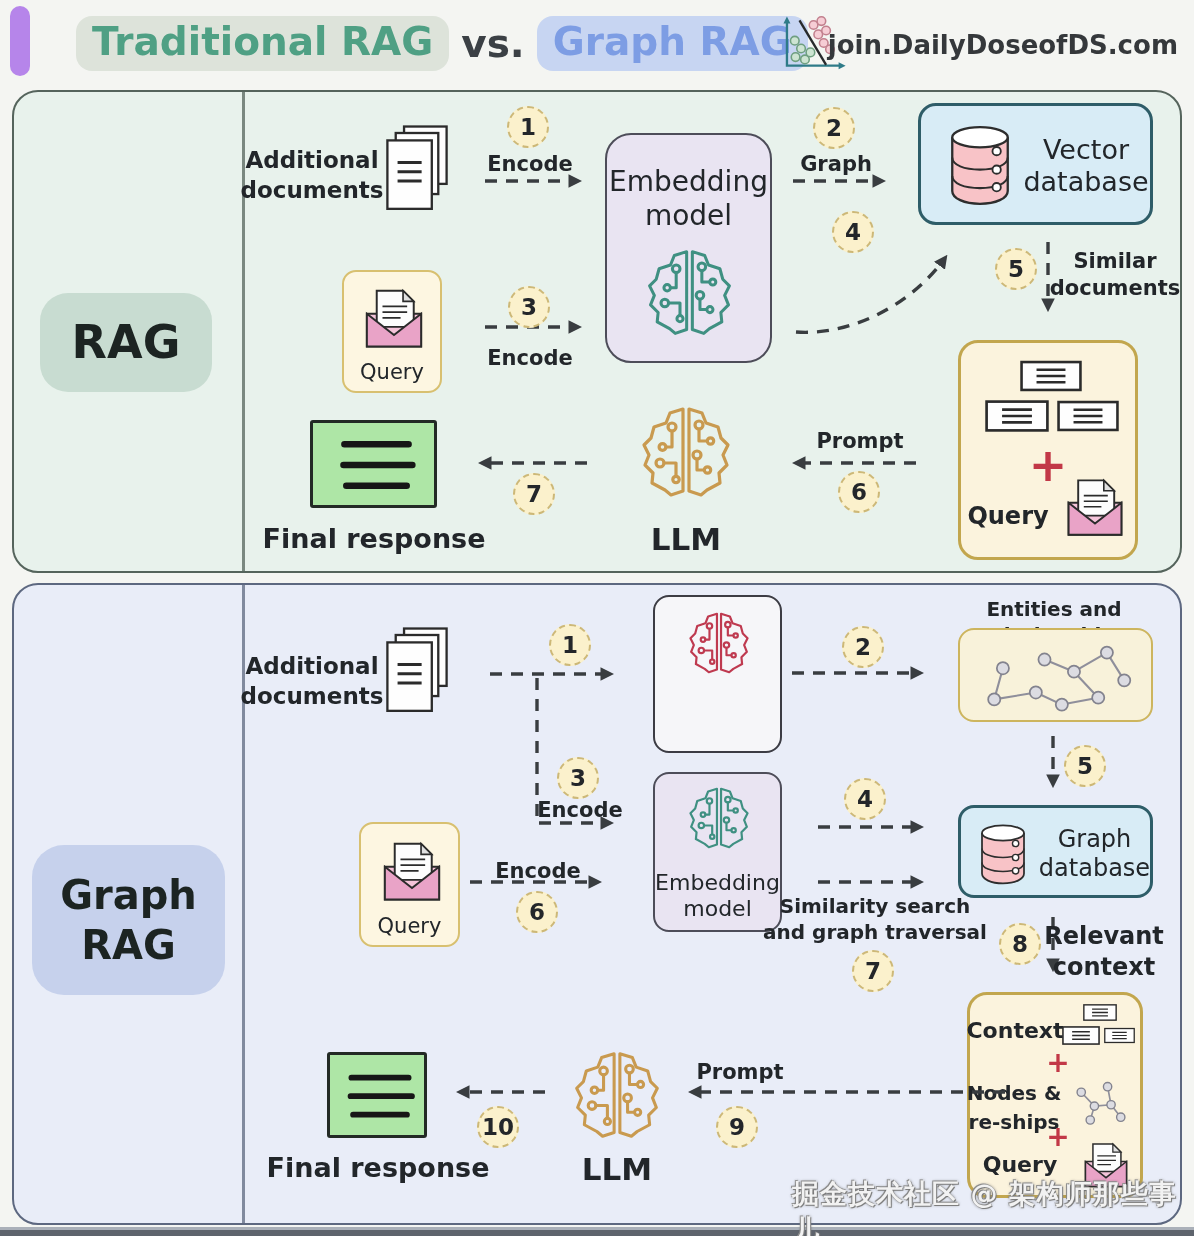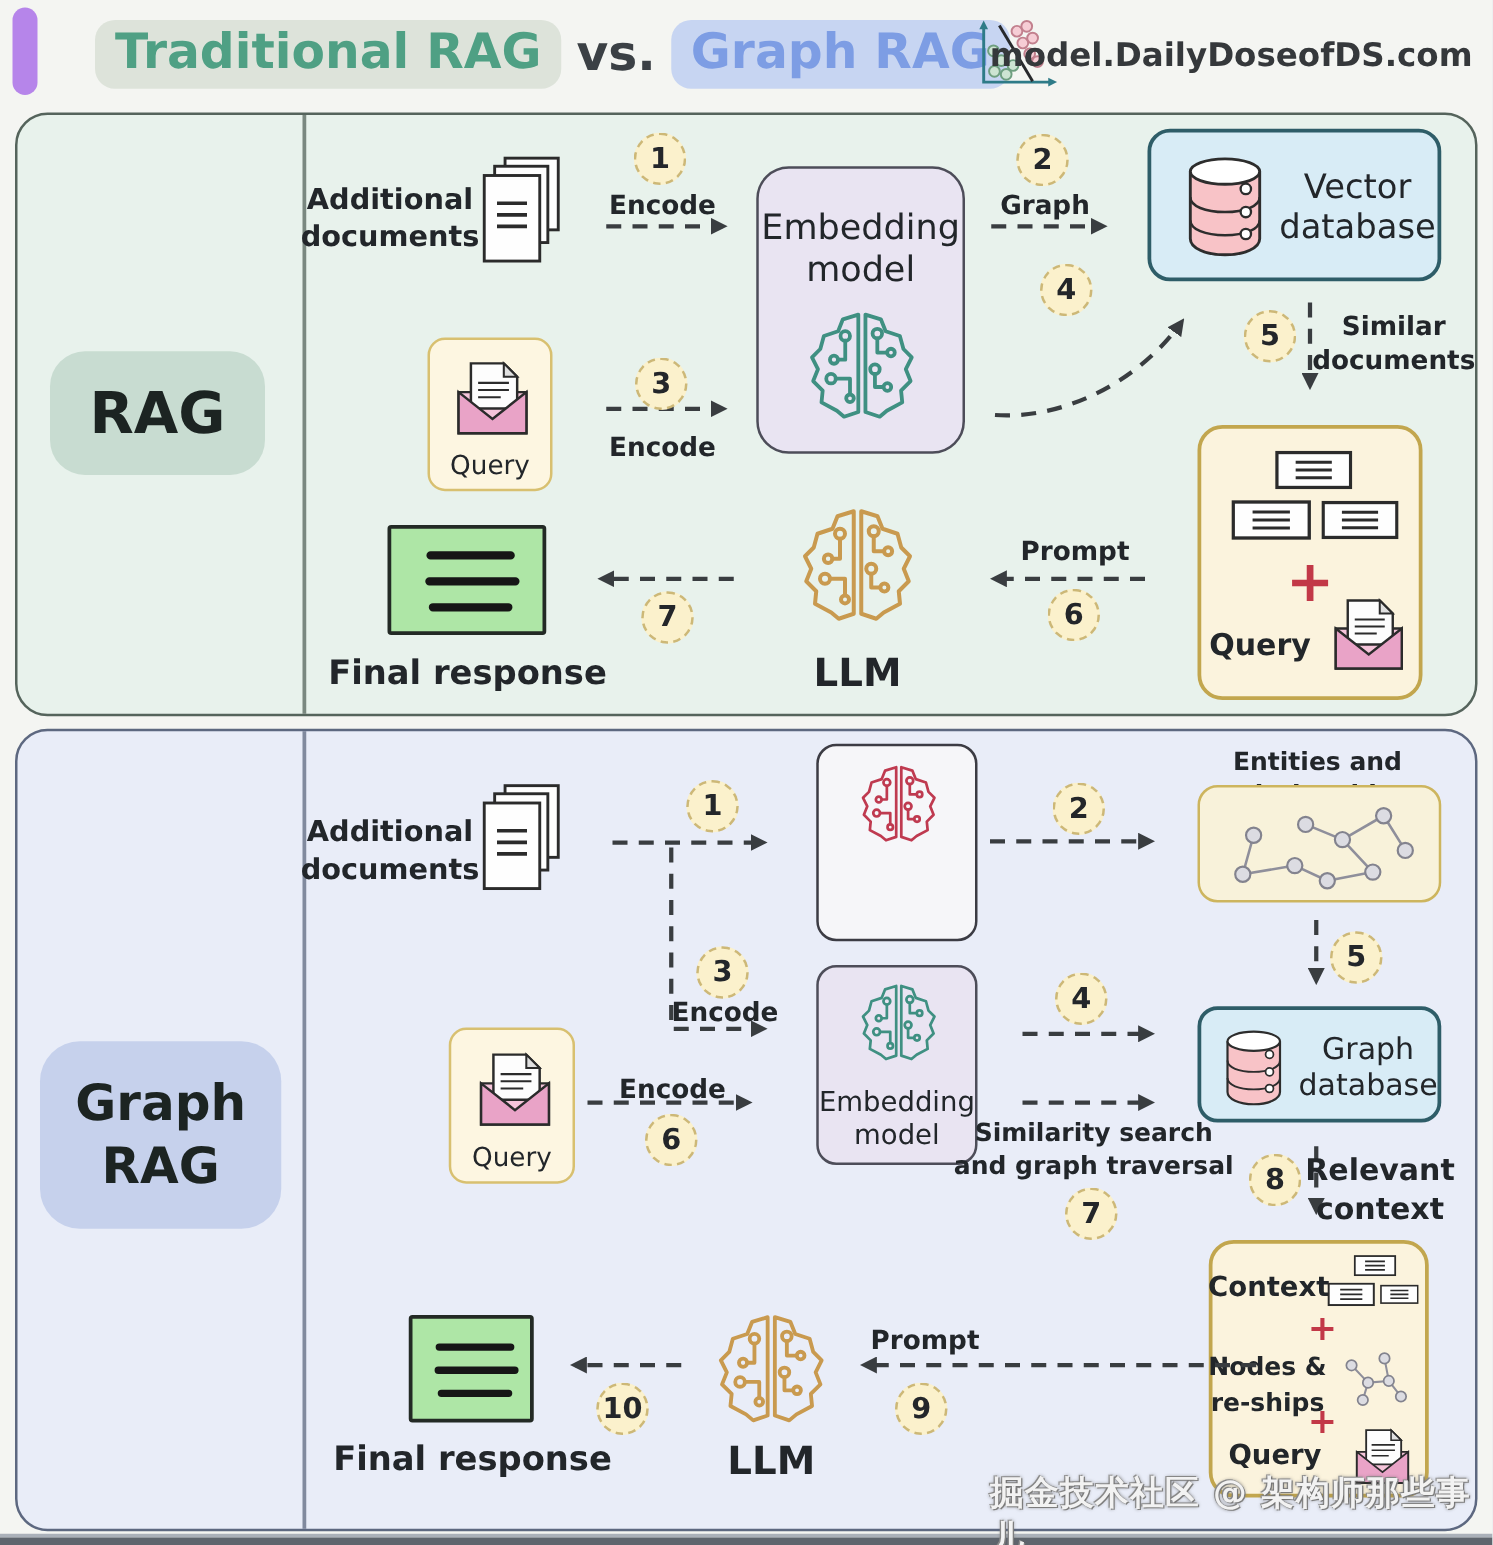--- a/index.html
+++ b/index.html
@@ -25,21 +25,21 @@
 body{font-family:"DejaVu Sans","Liberation Sans",sans-serif;background:#e6e6e6;}
 #canvas{position:relative;width:1194px;height:1236px;background:var(--page_bg);overflow:hidden;}
 .abs{position:absolute;}
 .panel{position:absolute;border-radius:26px;}
 #rag-panel{left:12px;top:90px;width:1170px;height:483px;background:var(--rag_panel_bg);border:2.5px solid var(--rag_panel_border);}
 #graph-panel{left:12px;top:583px;width:1170px;height:642px;background:var(--graph_panel_bg);border:2.5px solid var(--graph_panel_border);}
 .divider{position:absolute;top:0;bottom:0;left:228px;width:2.5px;opacity:.75;}
 #rag-panel .divider{background:var(--rag_panel_border);}
 #graph-panel .divider{background:var(--graph_panel_border);}
 .section-label{position:absolute;display:flex;align-items:center;justify-content:center;
-  font-weight:800;color:#1c2422;text-align:center;white-space:pre-line;line-height:1.25;}
+  font-weight:800;color:#1c2422;text-align:center;white-space:pre-line;line-height:1.25;margin-top:12px;}
 .box{position:absolute;}
 .lbl{position:absolute;font-weight:700;color:var(--text_dark);text-align:center;
   white-space:pre-line;line-height:1.3;transform:translateX(-50%);}
 .badge{position:absolute;width:42px;height:42px;border-radius:50%;background:var(--badge_bg);
   border:2.2px dashed var(--badge_border);display:flex;align-items:center;justify-content:center;
   font-weight:700;font-size:23px;color:#23262a;transform:translate(-50%,-50%);}
 .plus{position:absolute;color:var(--plus_red);font-weight:800;transform:translate(-50%,-50%);line-height:1;}
 .icon{position:absolute;}
 
 .page{fill:#fefefe;stroke:#2b2b2b;stroke-width:2.5;}
@@ -162,21 +162,21 @@
     <circle class="dot-g" cx="25" cy="57" r="5.5"></circle>
       <circle class="dot-g" cx="37" cy="60" r="5.5"></circle>
     <circle class="dot-g" cx="44" cy="51" r="5.5"></circle>
     <circle class="dot-p" cx="48" cy="16" r="5.5"></circle>
       <circle class="dot-p" cx="58" cy="11" r="5.5"></circle>
     <circle class="dot-p" cx="54" cy="28" r="5.5"></circle>
       <circle class="dot-p" cx="64" cy="23" r="5.5"></circle>
     <circle class="dot-p" cx="61" cy="39" r="5.5"></circle>
       <circle class="dot-p" cx="69" cy="47" r="5.5"></circle>
   </svg>
-  <div id="brand">model.DailyDoseofDS.com</div>
+  <div id="brand">join.DailyDoseofDS.com</div>
 
   <div id="rag-panel" class="panel">
     <div class="divider"></div>
   </div>
 
   <div class="section-label" style="left:40px;top:281px;width:172px;height:99px;border-radius:28px;background:var(--rag_label_bg);font-size:46px;">RAG</div>
 
   <div class="lbl" style="left:312px;top:146px;font-size:23px;">Additional
 documents</div>
   <svg class="icon" viewBox="0 0 80 100" style="left:380px;top:120px;width:74px;height:100px;">

